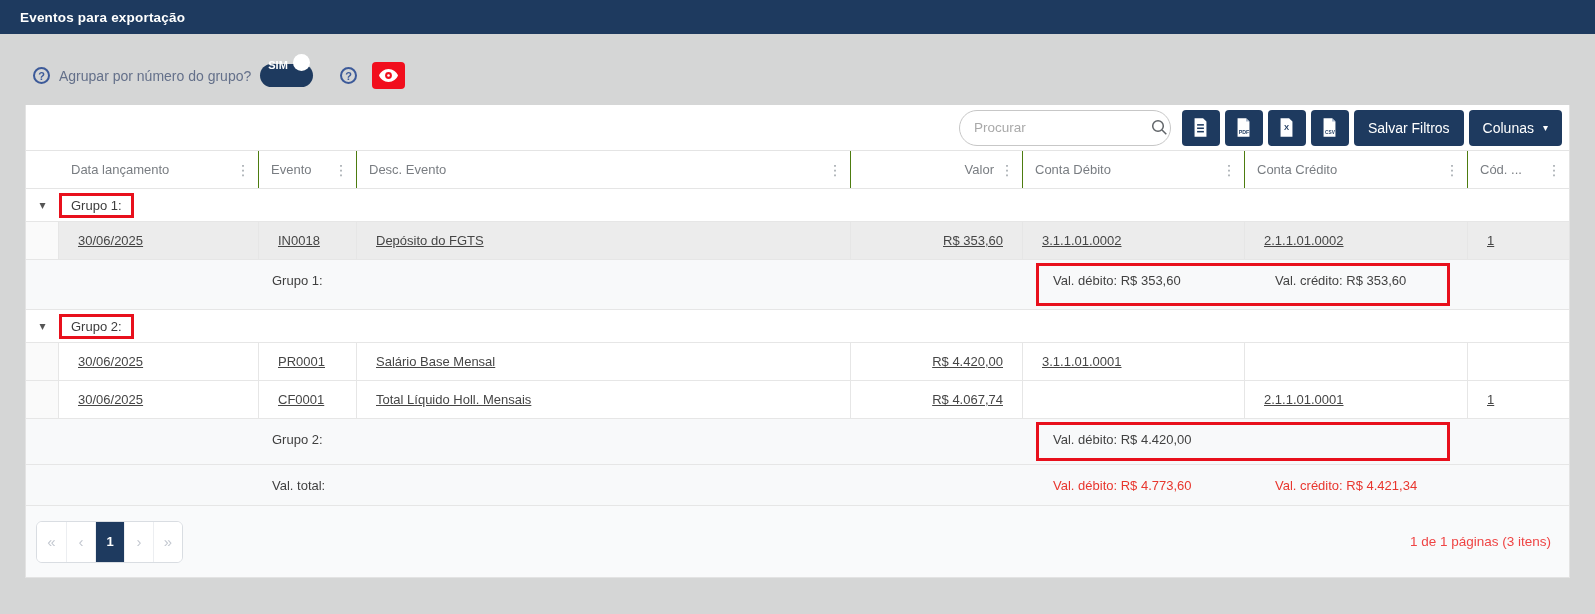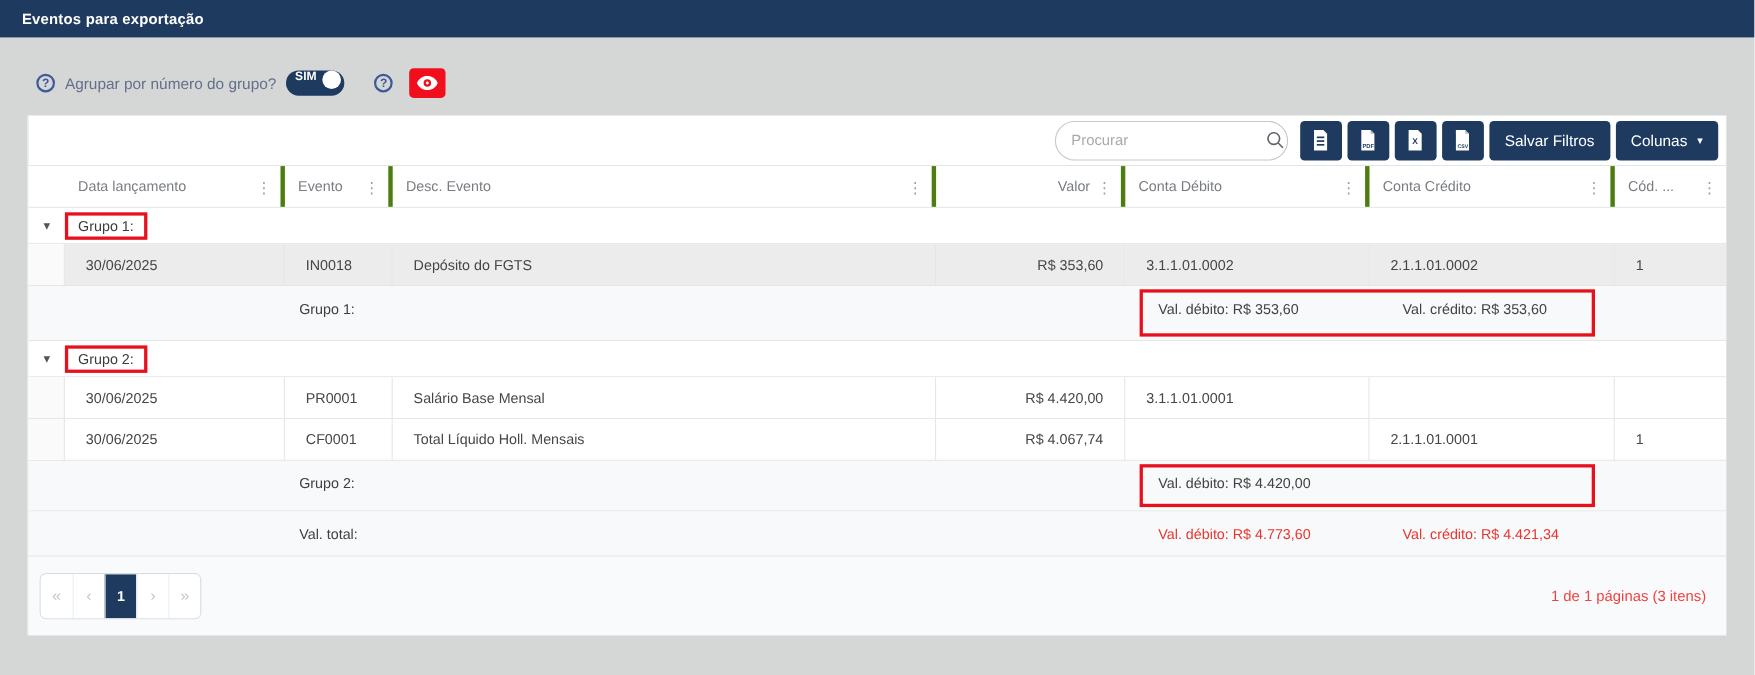--- a/index.html
+++ b/index.html
@@ -24,21 +24,21 @@
   .help-circle{
     width:17px; height:17px; border-radius:50%;
     border:2px solid #3c5a99; color:#3c5a99;
     font-size:11px; font-weight:bold;
     display:flex; align-items:center; justify-content:center;
     cursor:default;
   }
   .controls-label{ font-size:14px; color:#64708a; }
   .toggle{
     width:53px; height:23px; border-radius:12px; background:#1e3a5f;
-    display:flex; align-items:flex-start; padding:0 3px 16px 8px; gap:5px; cursor:pointer;
+    display:flex; align-items:flex-end; padding:0 3px 16px 8px; gap:5px; cursor:pointer;
   }
   .toggle-text{ color:#fff; font-size:11px; font-weight:bold; }
   .toggle-knob{ width:17px; height:17px; border-radius:50%; background:#fff; }
   .help-gap{ margin-left:18px; }
   .eye-btn{
     margin-left:6px; width:33px; height:27px; border-radius:4px;
     background:#f10e1d; border:none; display:flex; align-items:center; justify-content:center;
     cursor:pointer;
   }
   
@@ -68,21 +68,21 @@
     height:36px; border-radius:4px; background:#1e3a5f; border:none; color:#fff;
     font-size:14px; padding:0 14px; cursor:pointer;
     font-family:"Liberation Sans", sans-serif;
     display:flex; align-items:center; gap:9px;
   }
   .caret{ font-size:10px; }
   
   .thead{ height:38px; display:flex; color:#797d82; font-size:13px; background:#fff; border-bottom:1px solid #e5e5e5; }
   .th{
     display:flex; align-items:center; justify-content:space-between;
-    padding:0 8px 0 12px; border-right:4px solid #4d7c0f;
+    padding:0 8px 0 12px; border-right:1px solid #4d7c0f;
   }
   .th:last-child{ border-right:none; }
   .th.right{ justify-content:flex-end; gap:6px; }
   .dots{ color:#9aa0a6; font-size:14px; cursor:pointer; line-height:1; }
   .c-exp{ width:33px; flex:none; }
   .c-date{ width:200px; flex:none; }
   .c-event{ width:98px; flex:none; }
   .c-desc{ width:494px; flex:none; }
   .c-valor{ width:172px; flex:none; }
   .c-deb{ width:222px; flex:none; }
@@ -93,21 +93,21 @@
   .expander{
     width:33px; flex:none; display:flex; align-items:center; justify-content:center;
     color:#555; font-size:12px; cursor:pointer;
   }
   .group-label-box{
     border:3px solid #e8101c; padding:2px 9px; color:#3c3c3c;
   }
   .row.data{ height:38px; }
   .row.data .cell{
     display:flex; align-items:center; padding:0 19px;
-    border-right:1px solid #e6e6e6; overflow:hidden; white-space:nowrap;
+    border-right:1px solid #e6e6e6; overflow:hidden; white-space:nowrap;text-decoration:underline;
   }
   .row.data .cell.right{ justify-content:flex-end; }
   .row.data .cell:last-child{ border-right:none; }
   .row.data .exp-cell{ width:33px; flex:none; background:#fafafa; border-right:1px solid #e6e6e6; }
   .row.data.stripe .cell{ background:#ececec; }
   .row.sum{ background:#f8f9fa; align-items:flex-start; }
   .row.sum.h50{ height:50px; }
   .row.sum.h46{ height:46px; }
   .sum-label{ padding:13px 0 0 13px; width:764px; flex:none; color:#3f3f3f; }
   .sum-spacer{ width:200px; flex:none; }

